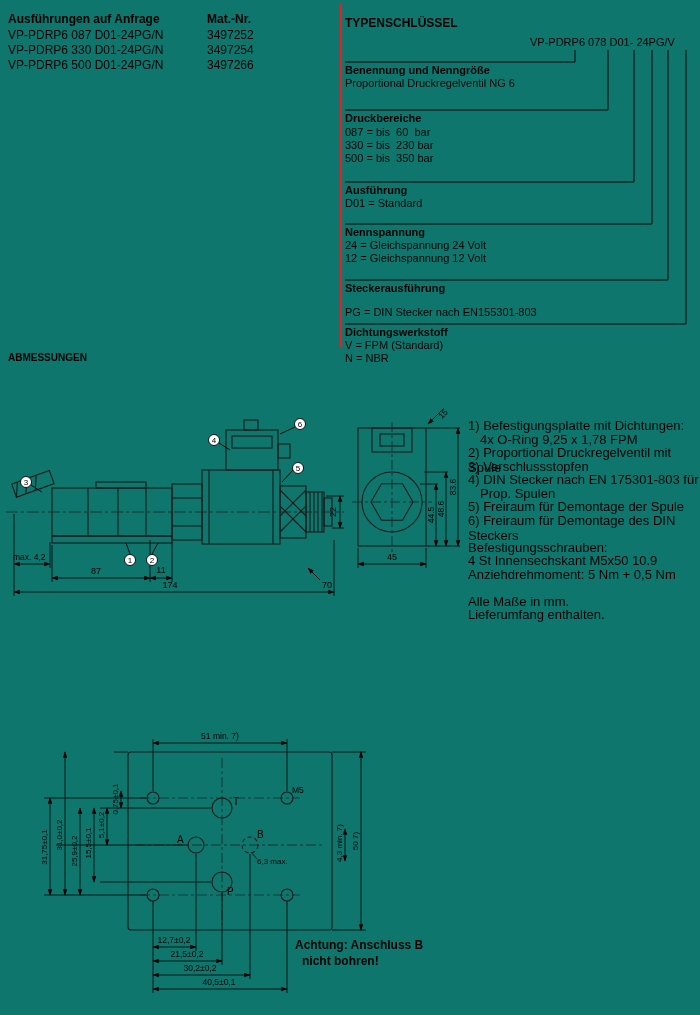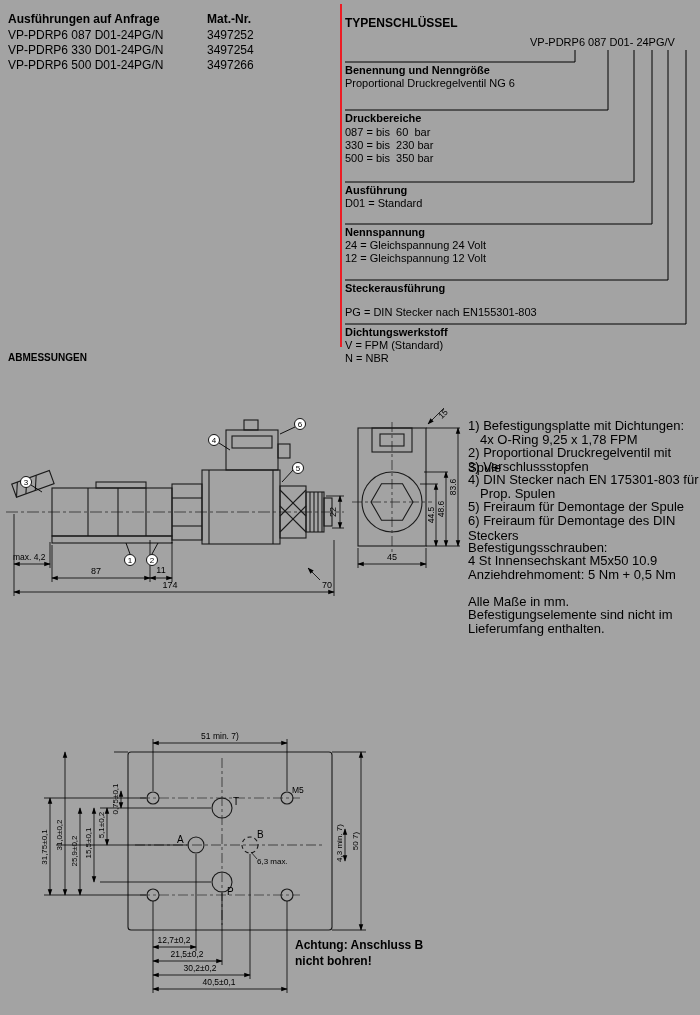--- a/index.html
+++ b/index.html
@@ -1,17 +1,17 @@
 <!DOCTYPE html>
 <html><head>
 <meta charset="utf-8">
 <style>
   * { margin:0; padding:0; box-sizing:border-box; }
   html,body { background:#fff; }
-  .page { position:relative; width:700px; height:1015px; background:#a3a3a3;
+  .page { position:relative; width:700px; height:1015px; background:#0f766e;
           font-family:"Liberation Sans", sans-serif; color:#000; overflow:hidden; }
   .abs { position:absolute; }
   .b { font-weight:bold; }
   .t13 { font-size:10px; }
   .t12 { font-size:12px; }
   .t11 { font-size:11px; }
   .pre { white-space:pre; }
   .redline { position:absolute; left:340px; top:4px; width:2px; height:343px; background:#ed1c24; }
   .note-line { position:relative; width:232px; height:13.5px; font-size:13px; }
   .indent { padding-left:12px; }
@@ -33,21 +33,21 @@
   <div class="abs t12" style="left:8px;top:28px">VP-PDRP6 087 D01-24PG/N</div>
   <div class="abs t12" style="left:207px;top:28px">3497252</div>
   <div class="abs t12" style="left:8px;top:43px">VP-PDRP6 330 D01-24PG/N</div>
   <div class="abs t12" style="left:207px;top:43px">3497254</div>
   <div class="abs t12" style="left:8px;top:58px">VP-PDRP6 500 D01-24PG/N</div>
   <div class="abs t12" style="left:207px;top:58px">3497266</div>
 
   <div class="redline"></div>
 
   <div class="abs b t12" style="left:345px;top:16px">TYPENSCHLÜSSEL</div>
-  <div class="abs t11" style="left:530px;top:36px">VP-PDRP6 087 D01- 24PG/V</div>
+  <div class="abs t11" style="left:530px;top:36px">VP-PDRP6 078 D01- 24PG/V</div>
 
   <svg width="352" height="285" style="left:345px;top:46px">
     <g stroke="#000" stroke-width="1">
       <line x1="0" y1="16" x2="230" y2="16"></line>  
         <line x1="230" y1="4" x2="230" y2="16"></line>
       <line x1="0" y1="64" x2="263" y2="64"></line>  
         <line x1="263" y1="4" x2="263" y2="64"></line>
       <line x1="0" y1="136" x2="289" y2="136"></line> 
         <line x1="289" y1="4" x2="289" y2="136"></line>
       <line x1="0" y1="178" x2="307" y2="178"></line> 
@@ -208,21 +208,20 @@
     <div class="note-line">4) DIN Stecker nach EN 175301-803 für</div>
     <div class="note-line indent">Prop. Spulen</div>
     <div class="note-line">5) Freiraum für Demontage der Spule</div>
     <div class="note-line">6) Freiraum für Demontage des DIN Steckers</div>
     <div class="note-line"></div>
     <div class="note-line">Befestigungsschrauben:</div>
     <div class="note-line">4 St Innensechskant M5x50 10.9</div>
     <div class="note-line">Anziehdrehmoment: 5 Nm + 0,5 Nm</div>
     <div class="note-line"></div>
     <div class="note-line">Alle Maße in mm.</div>
-    <div class="note-line">Befestigungselemente sind nicht im</div>
     <div class="note-line">Lieferumfang enthalten.</div>
   </div>
 
 
   <svg width="700" height="290" style="left:0;top:725px">
     <defs>
       <marker id="arr2" viewBox="0 0 10 10" refX="9" refY="5" markerWidth="8" markerHeight="8" orient="auto-start-reverse">
         <path d="M0,1.5 L10,5 L0,8.5 z" fill="#000"></path>
       </marker>
     </defs>
@@ -298,15 +297,15 @@
       <line x1="153" y1="250" x2="250" y2="250" marker-start="url(#arr2)" marker-end="url(#arr2)"></line>
       <line x1="153" y1="264" x2="287" y2="264" marker-start="url(#arr2)" marker-end="url(#arr2)"></line>
       <text class="dim" x="174" y="218" text-anchor="middle">12,7±0,2</text>
       <text class="dim" x="187" y="232" text-anchor="middle">21,5±0,2</text>
       <text class="dim" x="200" y="246" text-anchor="middle">30,2±0,2</text>
       <text class="dim" x="219" y="260" text-anchor="middle">40,5±0,1</text>
     </g>
   </svg>
 
   <div class="abs b t12" style="left:295px;top:938px">Achtung: Anschluss B</div>
-  <div class="abs b t12" style="left:295px;top:954px">nicht bohren!</div>
+  <div class="abs b t12" style="left:302px;top:954px">nicht bohren!</div>
 
 </div>
 
 </body></html>

